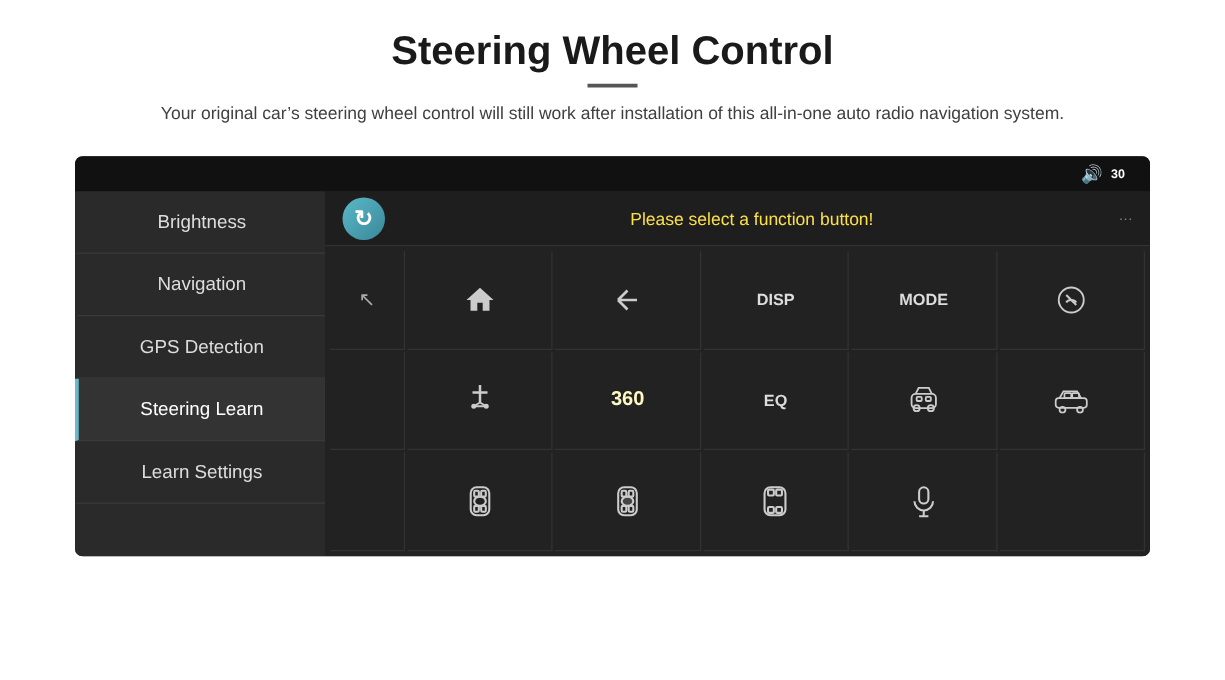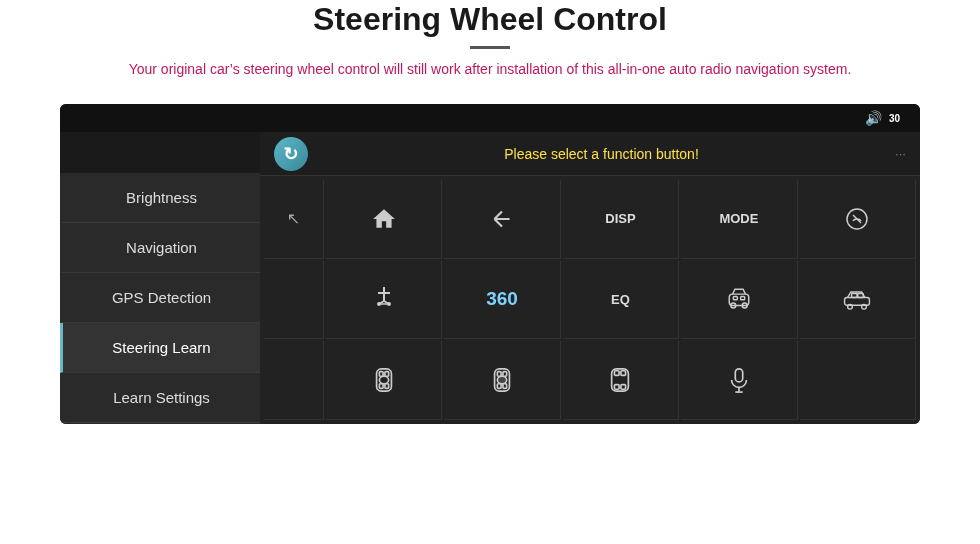--- a/index.html
+++ b/index.html
@@ -7,37 +7,37 @@
       width: 980px;
       height: 544px;
       background: #fff;
       font-family: Arial, sans-serif;
       overflow: hidden;
     }
 
     
     .header {
       text-align: center;
-      padding: 1px 60px 14px;
+      padding: 22px 60px 14px;
     }
     .header h1 {
       font-size: 32px;
       font-weight: 900;
       color: #1a1a1a;
       margin-bottom: 8px;
     }
     .header-divider {
       width: 40px;
       height: 3px;
       background: #555;
       margin: 0 auto 10px;
     }
     .header p {
       font-size: 14px;
-      color: #be185d;
+      color: #404040;
       line-height: 1.5;
     }
 
     
     .device {
       margin: 10px auto 0;
       width: 860px;
       height: 320px;
       background: #1a1a1a;
       border-radius: 6px;
@@ -71,21 +71,20 @@
       display: flex;
       flex: 1;
     }
 
     
     .sidebar {
       width: 200px;
       background: #2a2a2a;
       display: flex;
       flex-direction: column;
-      margin-top: 41px;
     }
     .sidebar-item {
       padding: 16px 12px;
       color: #ddd;
       font-size: 15px;
       text-align: center;
       cursor: pointer;
       border-bottom: 1px solid #3a3a3a;
       display: flex;
       align-items: center;
@@ -252,21 +251,21 @@
             <line x1="12" y1="2" x2="12" y2="16" stroke="#ccc" stroke-width="2"></line>
             <line x1="6" y1="8" x2="18" y2="8" stroke="#ccc" stroke-width="2"></line>
             <circle cx="7" cy="19" r="2" fill="#ccc"></circle>
             <circle cx="17" cy="19" r="2" fill="#ccc"></circle>
             <line x1="7" y1="19" x2="17" y2="19" stroke="#ccc" stroke-width="1.5"></line>
             <line x1="12" y1="16" x2="7" y2="19" stroke="#ccc" stroke-width="1.5"></line>
             <line x1="12" y1="16" x2="17" y2="19" stroke="#ccc" stroke-width="1.5"></line>
           </svg>
         </div>
         <div class="grid-cell text-cell">
-          <span style="font-size:19px;font-weight:900;color:#7dd3fc;">360</span>
+          <span style="font-size:16px;font-weight:900;color:#fef9c3;">360</span>
         </div>
         <div class="grid-cell text-cell">
           <span>EQ</span>
         </div>
         <div class="grid-cell">
           <svg width="26" height="26" viewBox="0 0 32 32" fill="none" stroke="#ccc" stroke-width="1.8">
             <rect x="4" y="10" width="24" height="14" rx="4"></rect>
             <circle cx="9" cy="24" r="3" stroke="#ccc"></circle>
             <circle cx="23" cy="24" r="3" stroke="#ccc"></circle>
             <path d="M8 10l3-6h10l3 6"></path>

